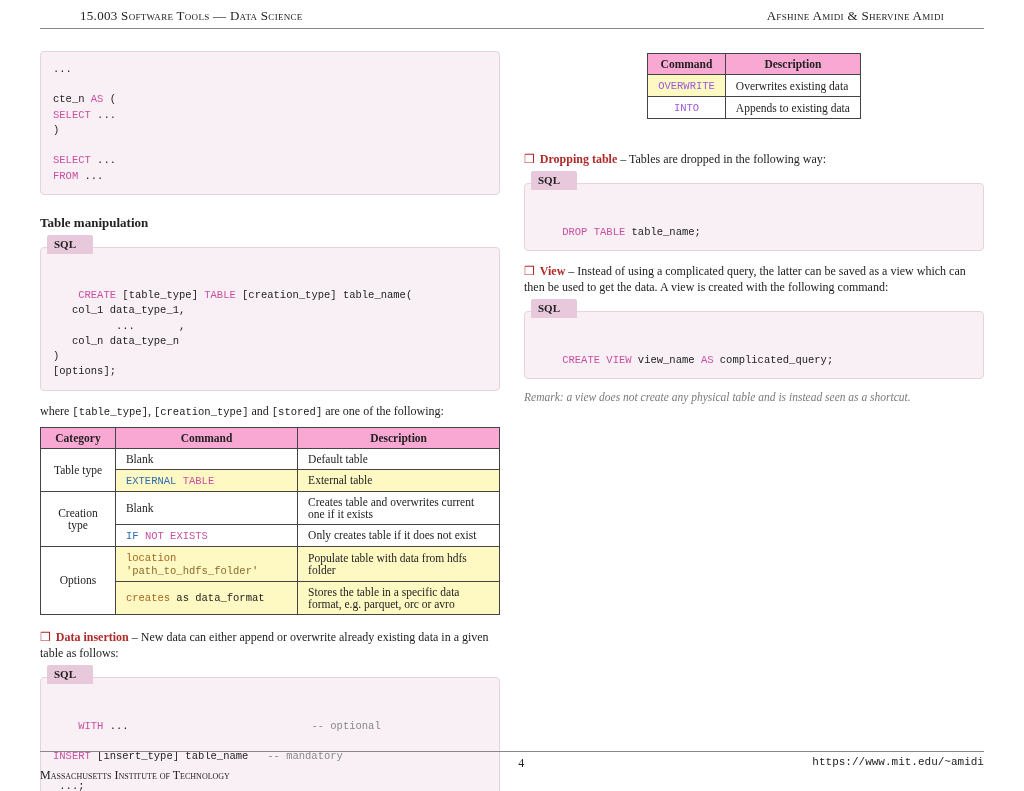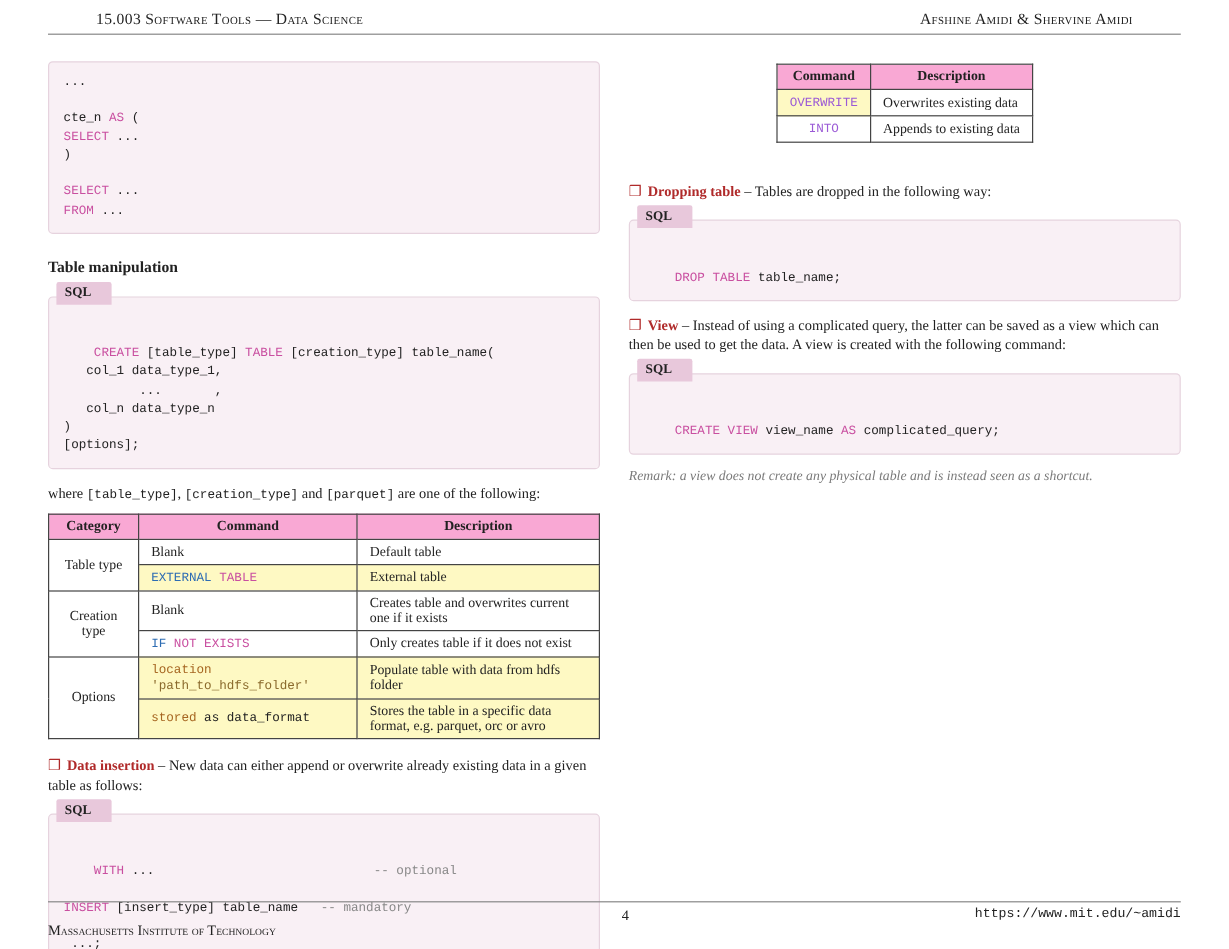--- a/index.html
+++ b/index.html
@@ -148,21 +148,21 @@
     <div class="codebox labeled" id="code2" style="margin-top:16px;">
       <div class="sql-tag">SQL</div>
     <span class="kw-pink">CREATE</span> [table_type] <span class="kw-pink">TABLE</span> [creation_type] table_name(
    col_1 data_type_1,
           ...       ,
    col_n data_type_n
 )
 [options];</div>
 
     <p class="line">
-      <span>where </span><code class="inline">[table_type]</code><span>, </span><code class="inline">[creation_type]</code><span> and </span><code class="inline">[parquet]</code><span> are one of the following:</span>
+      <span>where </span><code class="inline">[table_type]</code><span>, </span><code class="inline">[creation_type]</code><span> and </span><code class="inline">[stored]</code><span> are one of the following:</span>
     </p>
 
     <table class="opt" id="table1">
         <tbody>
           <tr>
             <th>Category</th>
             <th>Command</th>
             <th>Description</th>
           </tr>
           <tr>
@@ -182,21 +182,21 @@
           <tr>
             <td><span class="cell-mono"><span class="kw-blue">IF</span> <span class="kw-pink">NOT EXISTS</span></span></td>
             <td>Only creates table if it does not exist</td>
           </tr>
           <tr>
             <td rowspan="2" style="text-align:center;">Options</td>
             <td class="pink-row"><span class="cell-mono"><span class="kw-brown">location</span> <span style="color:#8a6a2c;">'path_to_hdfs_folder'</span></span></td>
             <td class="pink-row">Populate table with data from hdfs folder</td>
           </tr>
           <tr>
-            <td class="pink-row"><span class="cell-mono"><span class="kw-brown">stored</span> as data_format</span></td>
+            <td class="pink-row"><span class="cell-mono"><span class="kw-brown">creates</span> as data_format</span></td>
             <td class="pink-row">Stores the table in a specific data format, e.g. parquet, orc or avro</td>
           </tr>
         </tbody>
       </table>
 
     <p class="line">
       <span class="bullet">❒</span>
       <span class="red-head">Data insertion</span><span> – New data can either append or overwrite already existing data in a given table as follows:</span>
     </p>
 

